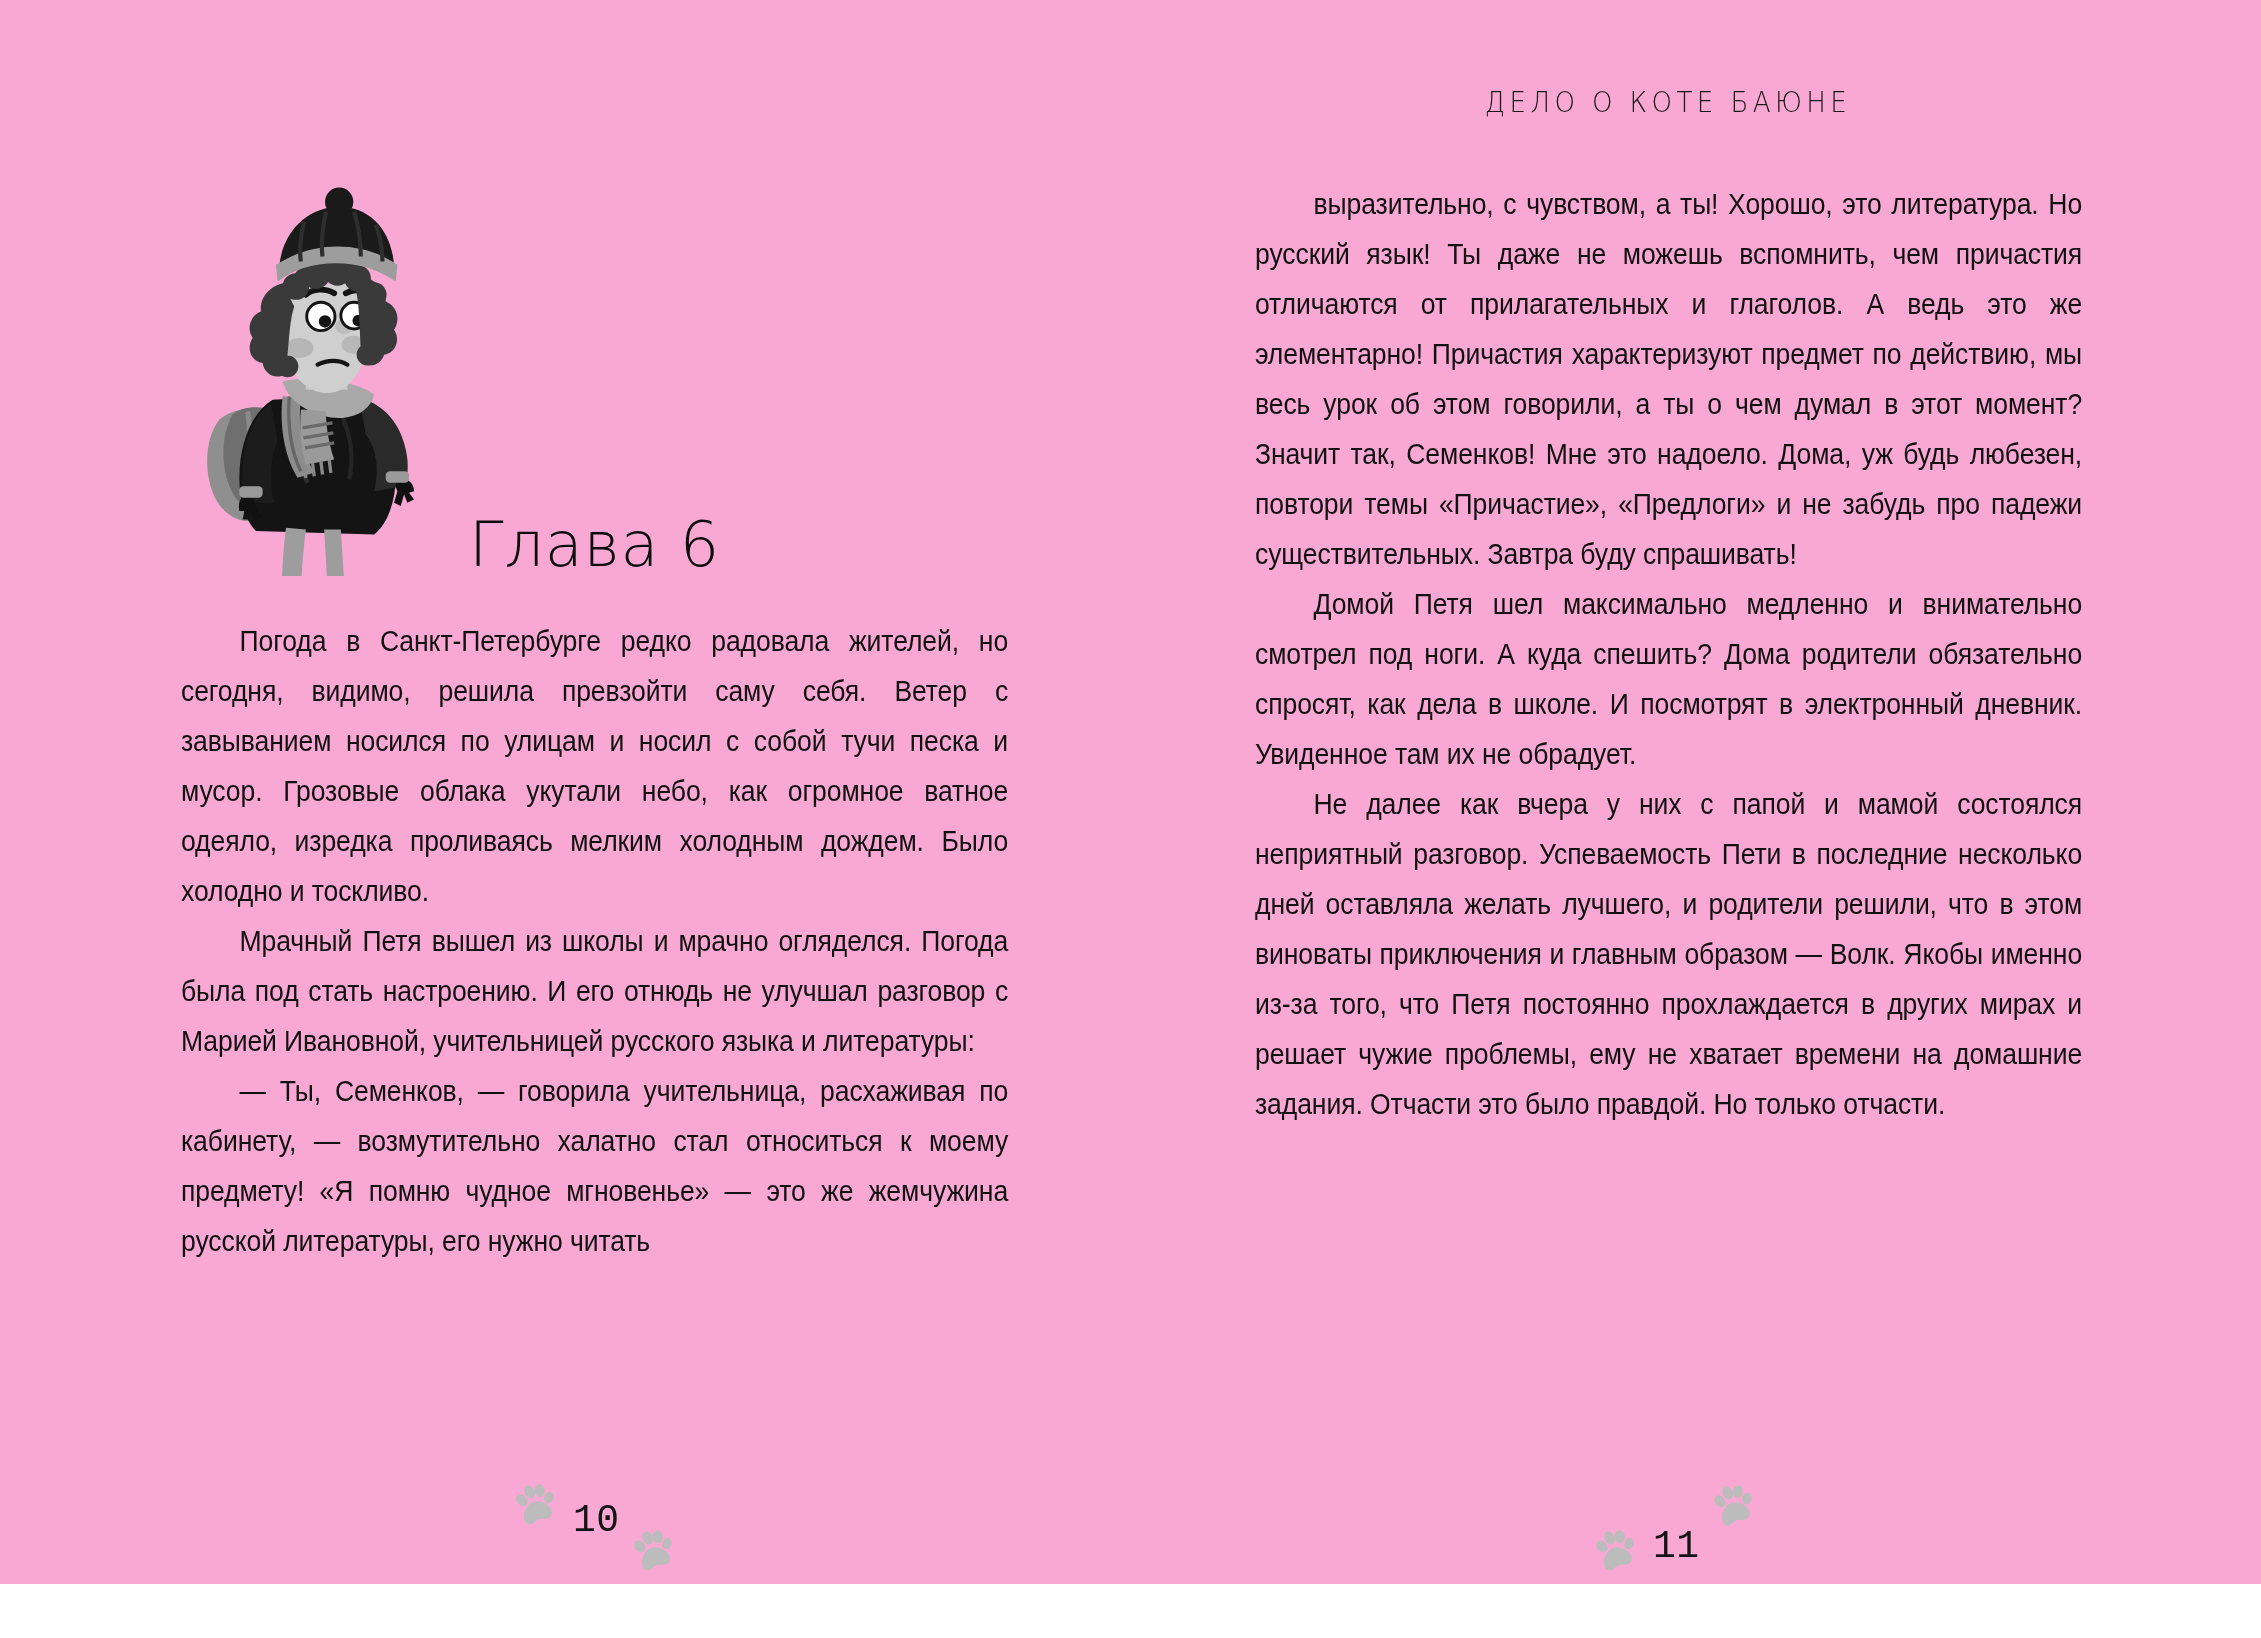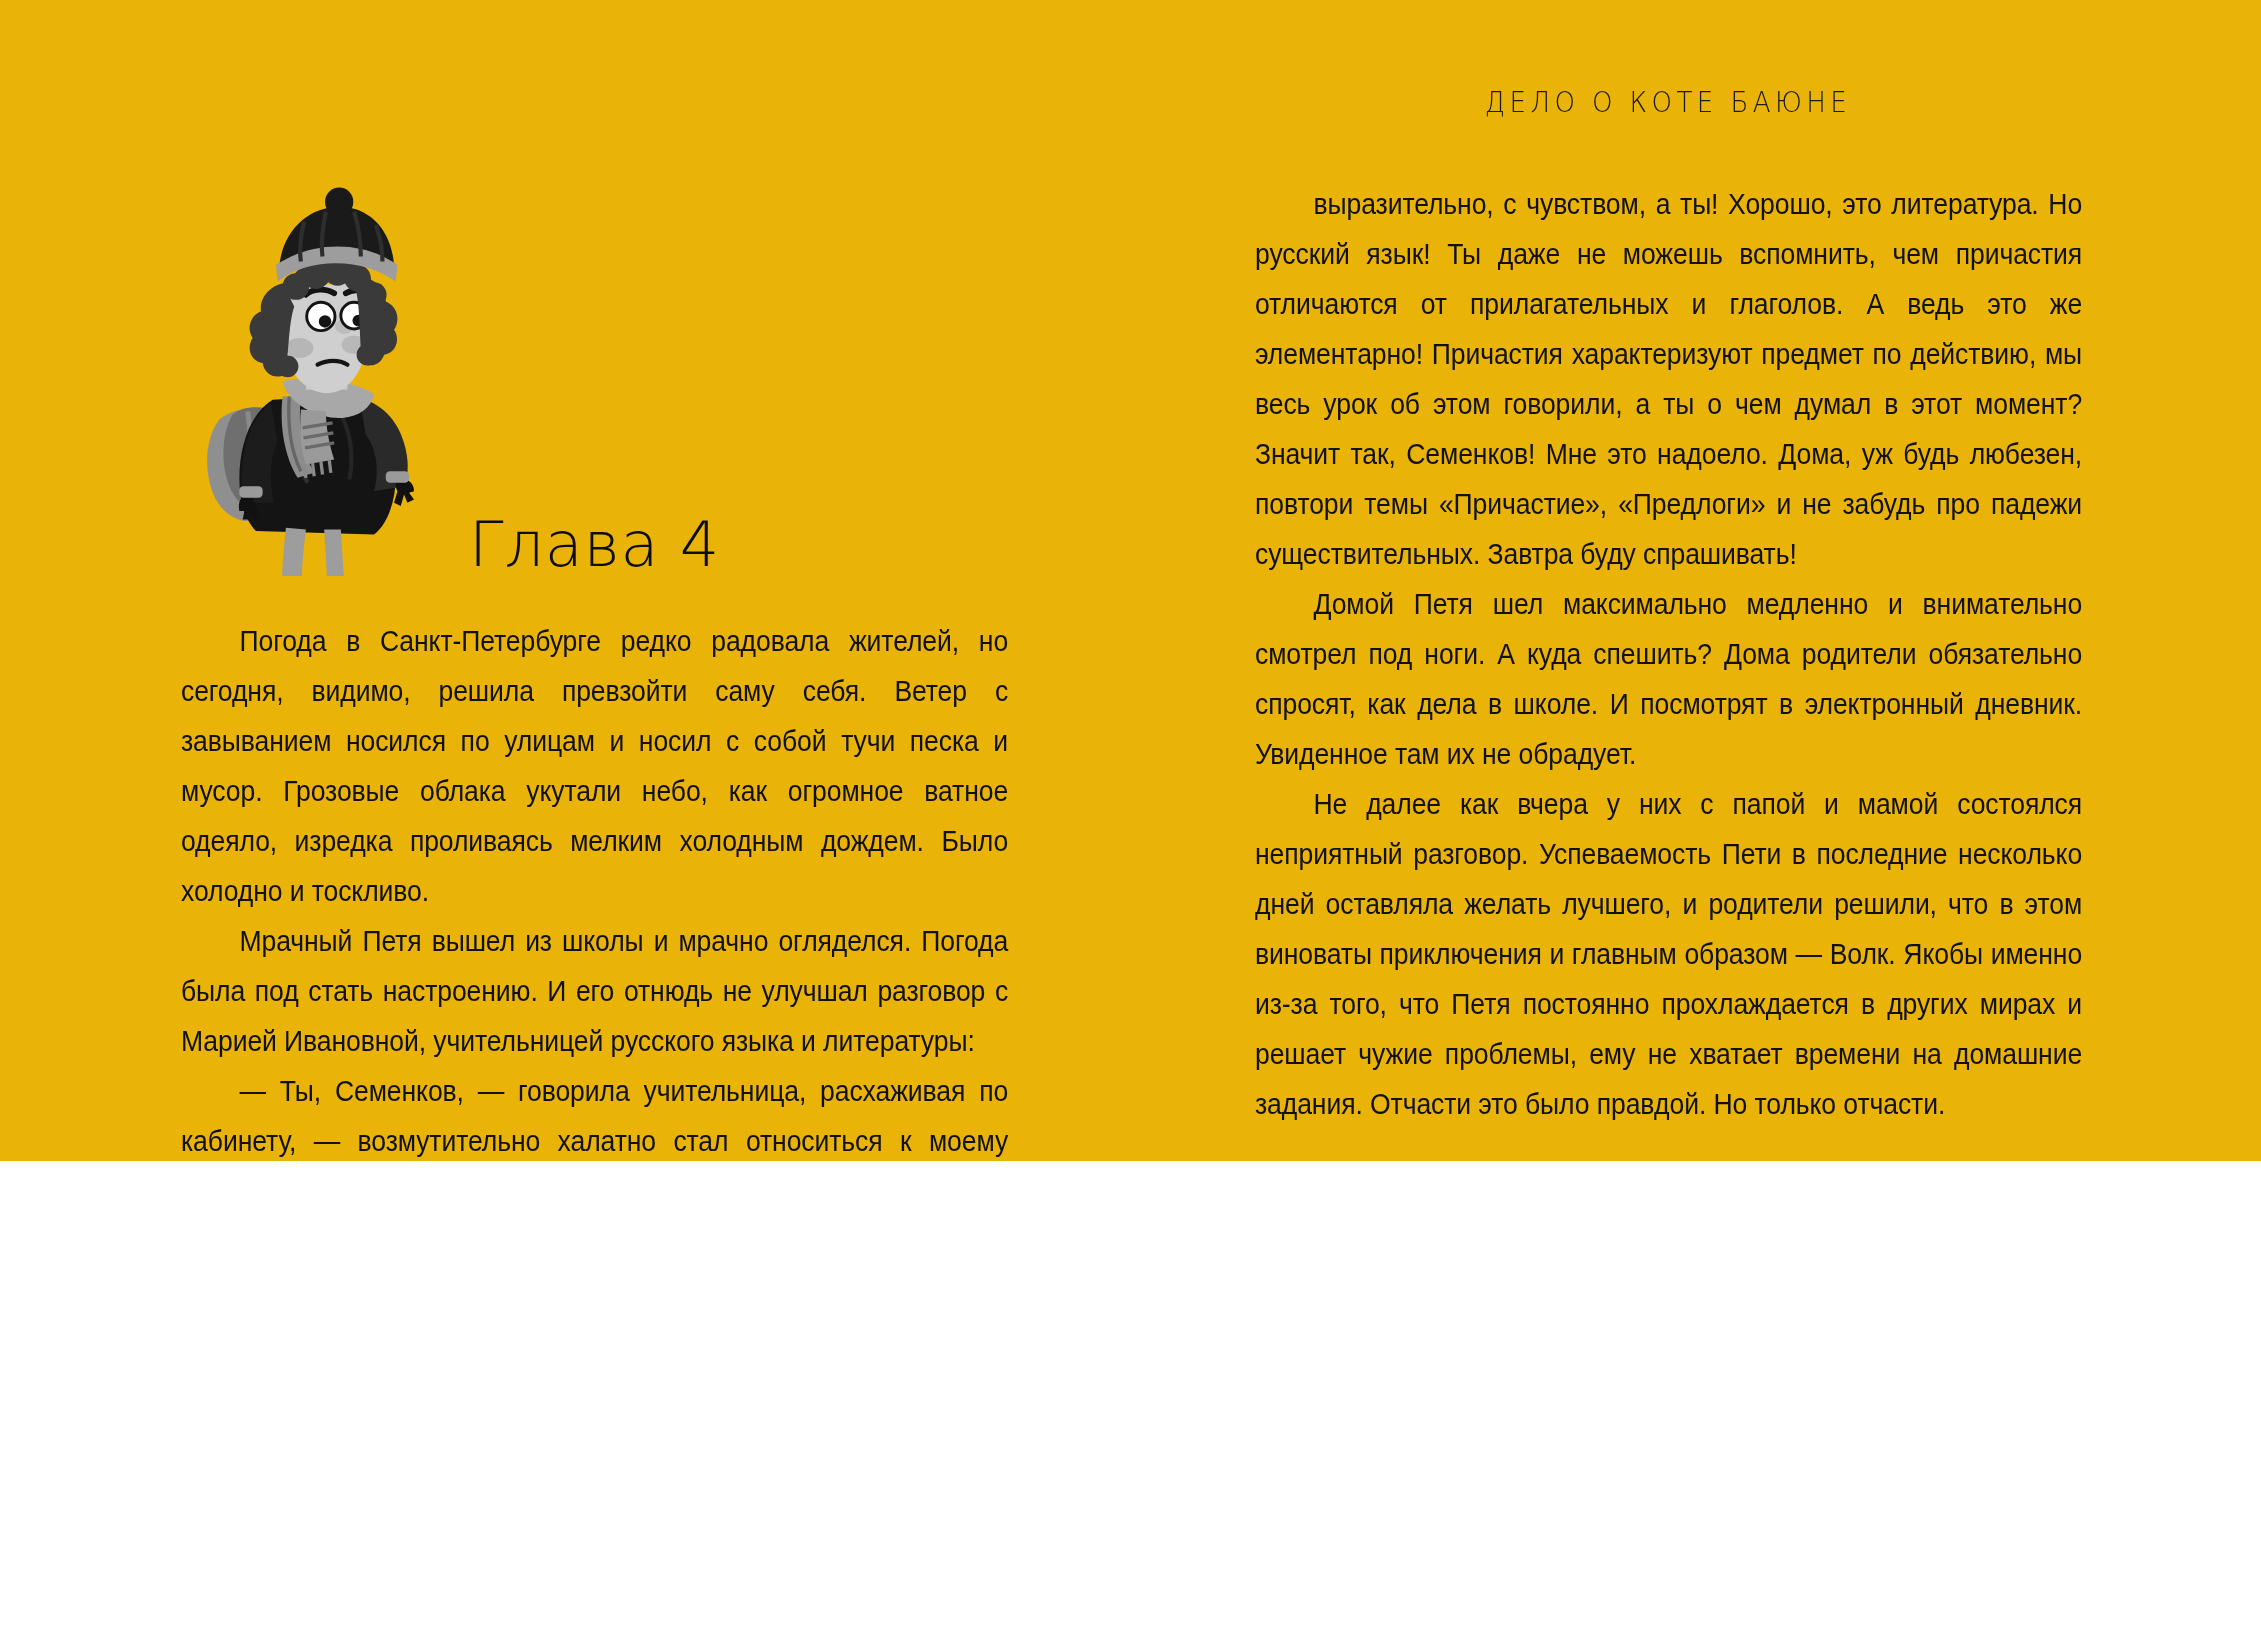--- a/index.html
+++ b/index.html
@@ -8,22 +8,22 @@
     padding: 0;
     background: #ffffff;
   }
   body {
     font-family: "Liberation Sans", "DejaVu Sans", sans-serif;
     color: #111111;
   }
   #spread {
     position: relative;
     width: 2261px;
-    height: 1161px;
-    background: #eab308;
+    height: 1584px;
+    background: #f9a8d4;
     overflow: hidden;
   }
 
   
   .running-head {
     position: absolute;
     top: 86px;
     left: 1255px;
     width: 826px;
     text-align: center;
@@ -253,21 +253,21 @@
                    L240 116 C220 102 196 94 168 94 C140 94 116 102 98 116 Z" fill="#9d9d9d"></path>
           <circle cx="172" cy="20" r="17" fill="#1a1a1a"></circle>
           <path d="M130 44 C126 60 124 78 126 92" stroke="#2e2e2e" stroke-width="5" fill="none"></path>
           <path d="M156 32 C152 52 150 72 152 86" stroke="#2e2e2e" stroke-width="5" fill="none"></path>
           <path d="M190 32 C196 52 198 72 198 86" stroke="#2e2e2e" stroke-width="5" fill="none"></path>
           <path d="M216 48 C222 64 224 80 224 92" stroke="#2e2e2e" stroke-width="5" fill="none"></path>
         </g>
       </svg>
     </div>
 
-    <div class="chapter-title">Глава 4</div>
+    <div class="chapter-title">Глава 6</div>
 
     <div class="body-text" id="left-body">
       <p>Погода в Санкт-Петербурге редко радовала жителей, но сегодня, видимо, решила превзойти саму себя. Ветер с завыванием носился по улицам и носил с собой тучи песка и мусор. Грозовые облака укутали небо, как огромное ватное одеяло, изредка проливаясь мелким холодным дождем. Было холодно и тоскливо.</p>
       <p>Мрачный Петя вышел из школы и мрачно огляделся. Погода была под стать настроению. И его отнюдь не улучшал разговор с Марией Ивановной, учительницей русского языка и литературы:</p>
       <p>— Ты, Семенков, — говорила учительница, расхаживая по кабинету, — возмутительно халатно стал относиться к моему предмету! «Я помню чудное мгновенье» — это же жемчужина русской литературы, его нужно читать</p>
     </div>
   </div>
 
   <div class="page-col" id="page-right">
     <div class="body-text" id="right-body">

